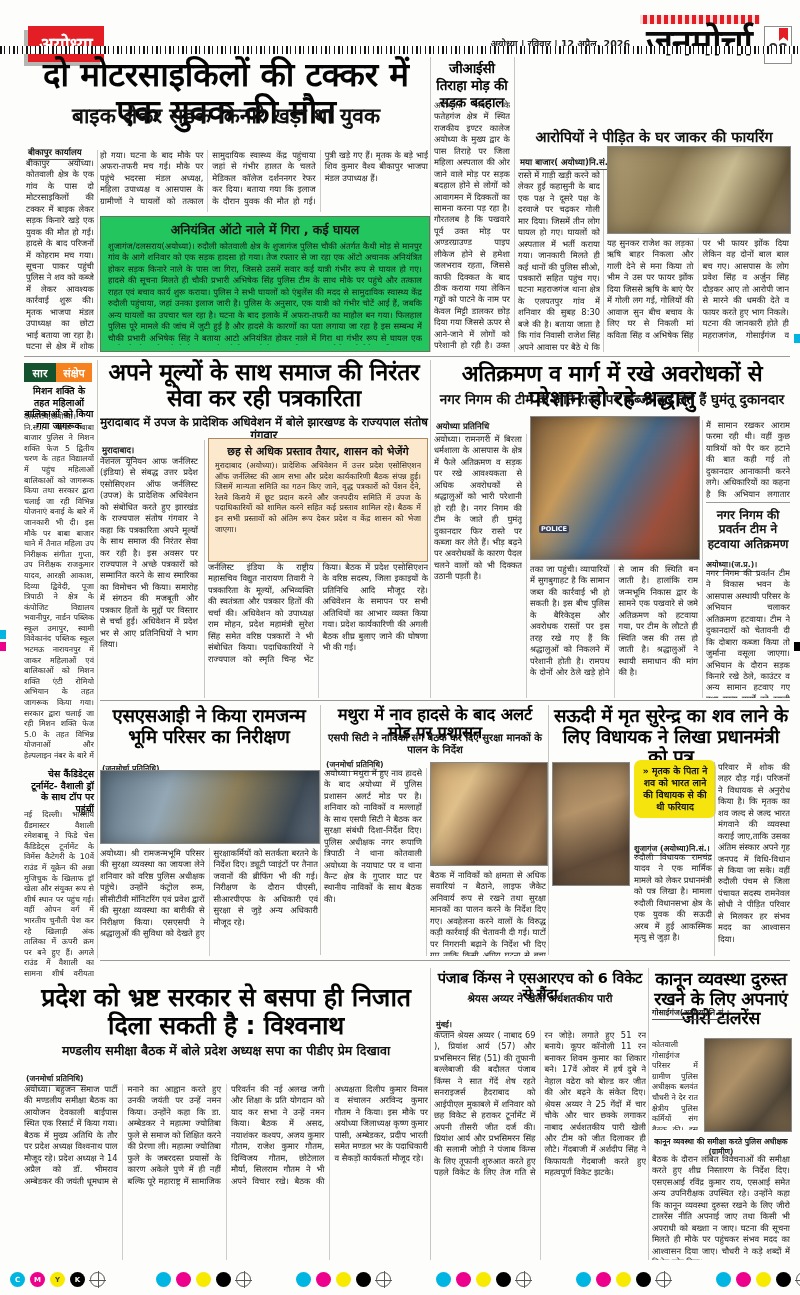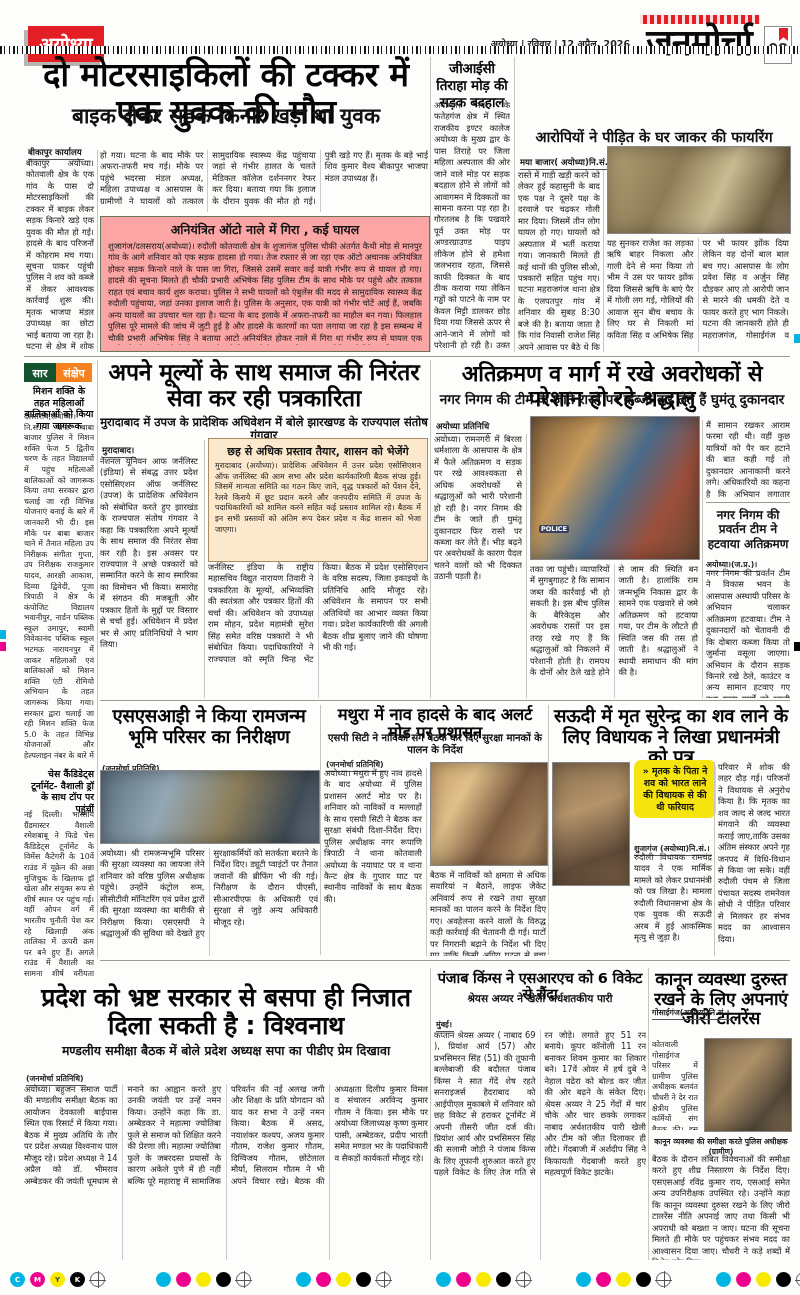--- a/index.html
+++ b/index.html
@@ -20,21 +20,21 @@
   .edition{background:#e31e24;color:#fff;font-weight:bold;display:flex;align-items:center;justify-content:center;
            box-shadow:-4px 4px 0 #b5b5b2;font-size:19px;}
   .tagline{background:#e31e24;background-image:repeating-linear-gradient(90deg,rgba(255,255,255,.85) 0 3px,transparent 3px 7px);height:9px;}
   .masthead{font-weight:bold;color:#0a0a0a;letter-spacing:-1px;line-height:1;}
   .dateline{font-size:9.5px;font-weight:bold;color:#222;text-align:right;}
   .pnbox{border:1.5px solid #8d8d8a;background:#fff;text-align:center;}
   .pnnum{font-size:14px;font-weight:bold;color:#333;margin-top:13px;}
   .pnflag{position:absolute;top:1px;right:3px;width:9px;height:13px;background:#e31e24;
           clip-path:polygon(0 0,100% 0,100% 100%,50% 72%,0 100%);}
   .barcode{background:repeating-linear-gradient(90deg,#161616 0 2px,#fff 2px 4px,#161616 4px 5px,#fff 5px 9px,#161616 9px 10px,#fff 10px 13px);}
-  .box-green{background:#fca5a5;border:1px solid #68755a;padding:3px 7px;}
+  .box-green{background:#22c55e;border:1px solid #68755a;padding:3px 7px;}
   .box-green .bh{font-size:12.5px;font-weight:bold;text-align:center;margin:1px 0 3px;}
   .box-peach{background:#fce9cd;border:1px solid #a98a63;padding:3px 6px;}
   .box-peach .bh{font-size:11px;font-weight:bold;text-align:center;margin:1px 0 3px;}
   .digest-tab{display:inline-block;color:#fff;font-weight:bold;font-size:11px;padding:2px 0;text-align:center;}
   .dg-head{font-size:9.3px;font-weight:bold;text-align:center;line-height:1.25;color:#080808;}
   .quotebox{background:#f6e40e;border-radius:7px;padding:5px 6px;font-size:9.3px;font-weight:bold;line-height:1.3;text-align:center;color:#111;}
   .caption{font-size:7.6px;font-weight:bold;text-align:center;color:#222;}
   .minihead{font-size:12px;font-weight:bold;text-align:center;line-height:1.2;}
   .pm{position:absolute;bottom:8px;display:flex;gap:5px;align-items:center;}
   .dot{width:15px;height:15px;border-radius:50%;display:flex;align-items:center;justify-content:center;

